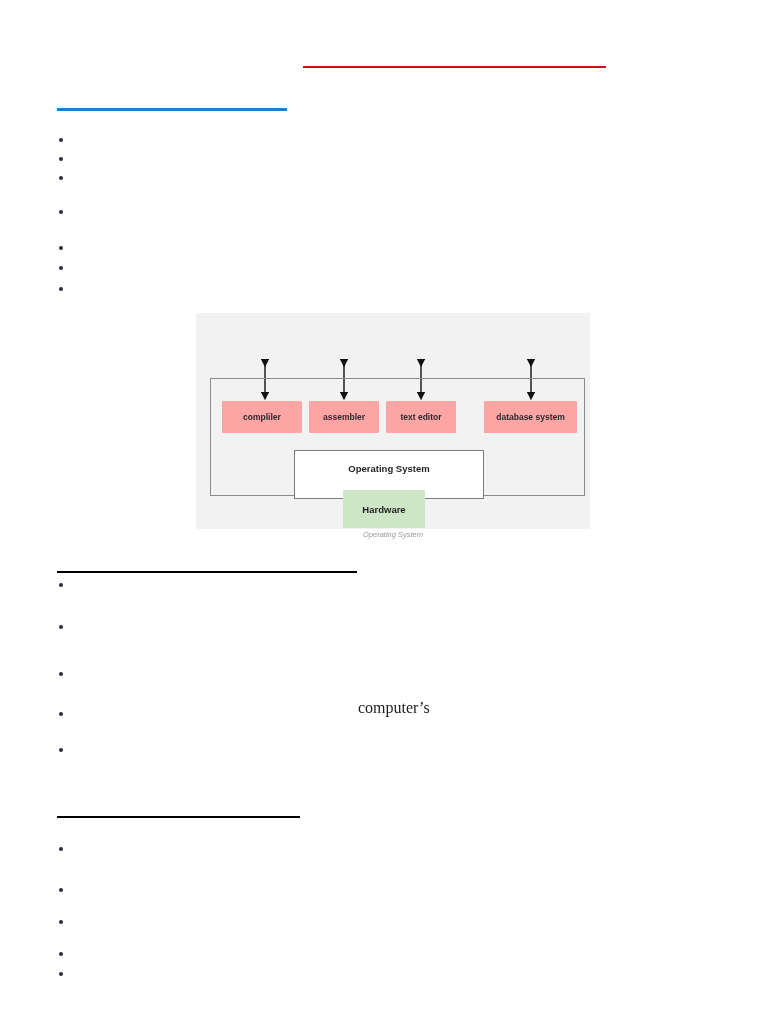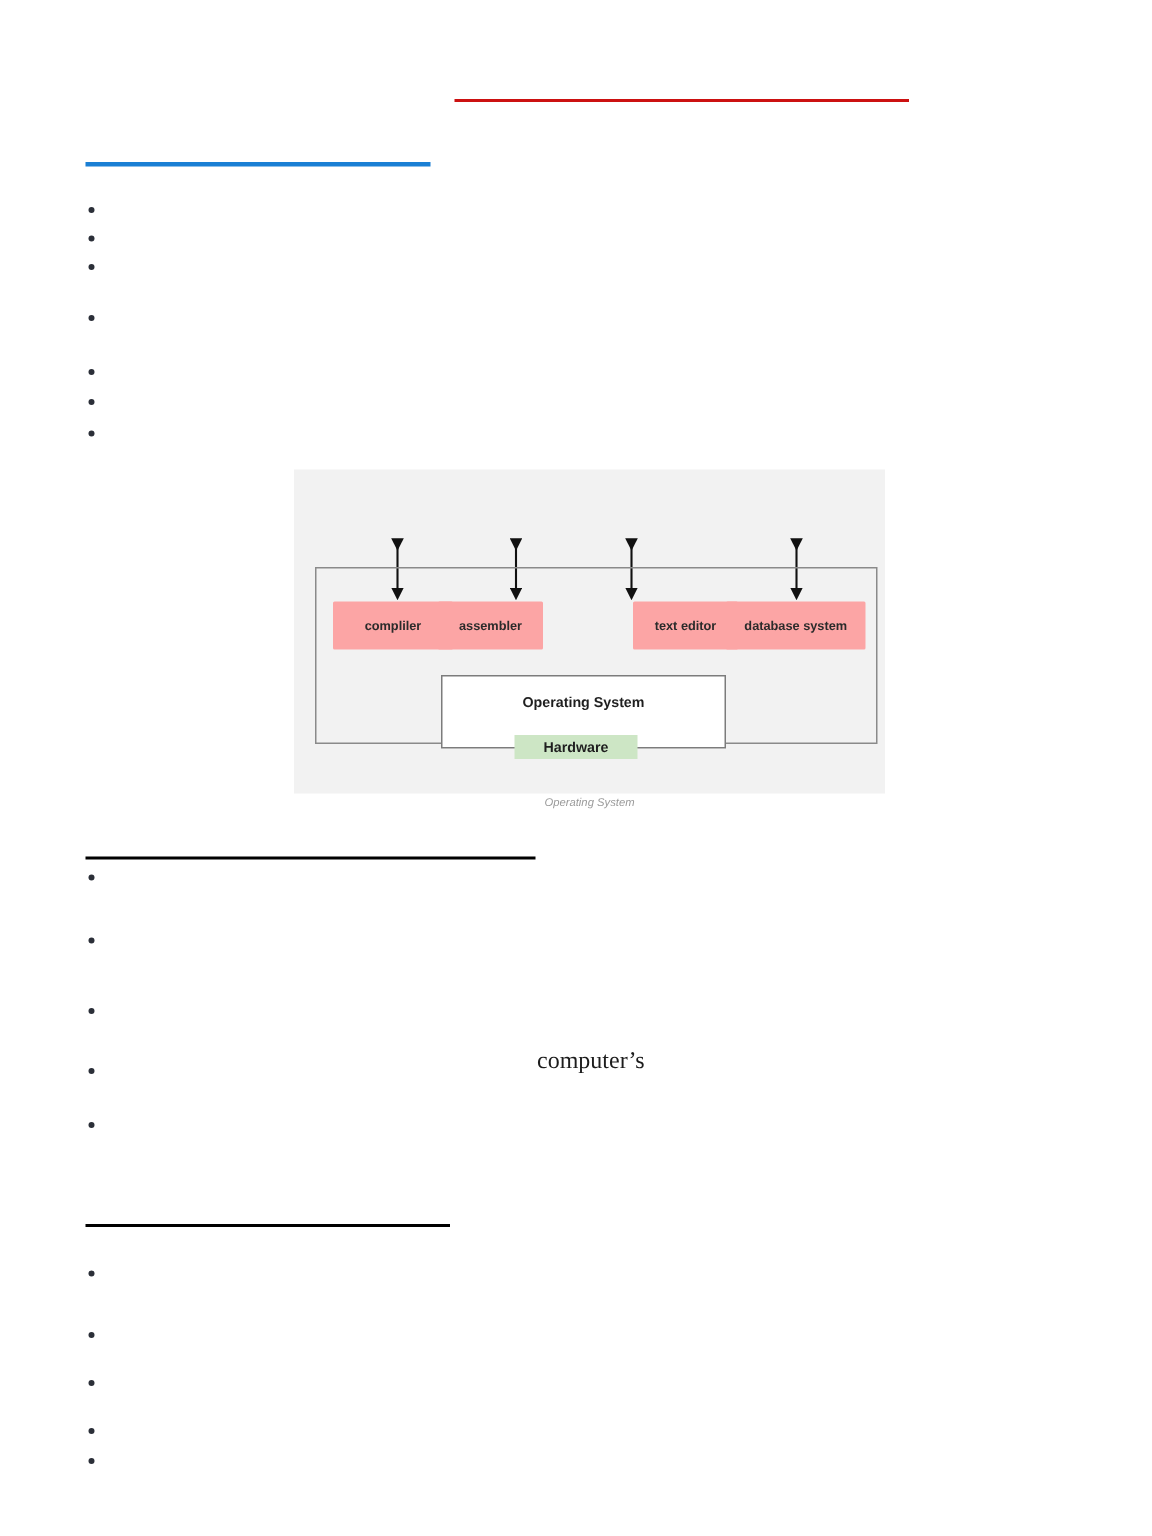--- a/index.html
+++ b/index.html
@@ -143,21 +143,21 @@
     display: flex;
     align-items: flex-start;
     justify-content: center;
     padding-top: 12px;
   }
   .hw-box {
     position: absolute;
     left: 147px;
     top: 177px;
     width: 82px;
-    height: 16px;
+    height: 38px;
     background: #cde6c5;
     font-size: 9.5px;
     font-weight: bold;
     color: #1f1f1f;
     display: flex;
     align-items: center;
     justify-content: center;
   }
   .diag-caption {
     position: absolute;
@@ -256,22 +256,22 @@
       <line x1="69" y1="50" x2="69" y2="83" stroke="#111111" stroke-width="1.4" marker-start="url(#ah2)" marker-end="url(#ah)"></line>
       <line x1="148" y1="50" x2="148" y2="83" stroke="#111111" stroke-width="1.4" marker-start="url(#ah2)" marker-end="url(#ah)"></line>
       <line x1="225" y1="50" x2="225" y2="83" stroke="#111111" stroke-width="1.4" marker-start="url(#ah2)" marker-end="url(#ah)"></line>
       <line x1="335" y1="50" x2="335" y2="83" stroke="#111111" stroke-width="1.4" marker-start="url(#ah2)" marker-end="url(#ah)"></line>
     </svg>
 
 
     <div class="sys-frame"></div>
 
     <div class="svc-box" style="left:26px;  top:88px; width:80px;">compliler</div>
-    <div class="svc-box" style="left:96px; top:88px; width:70px;text-align:right;">assembler</div>
-    <div class="svc-box" style="left:190px; top:88px; width:70px;margin-left:36px;">text editor</div>
+    <div class="svc-box" style="left:113px; top:88px; width:70px;text-align:right;">assembler</div>
+    <div class="svc-box" style="left:190px; top:88px; width:70px;">text editor</div>
     <div class="svc-box" style="left:288px; top:88px; width:93px;">database system</div>
 
 
     <div class="os-box">Operating System</div>
     <div class="hw-box">Hardware</div>
 
     <div class="diag-caption">Operating System</div>
   </div>
 
 </div>

